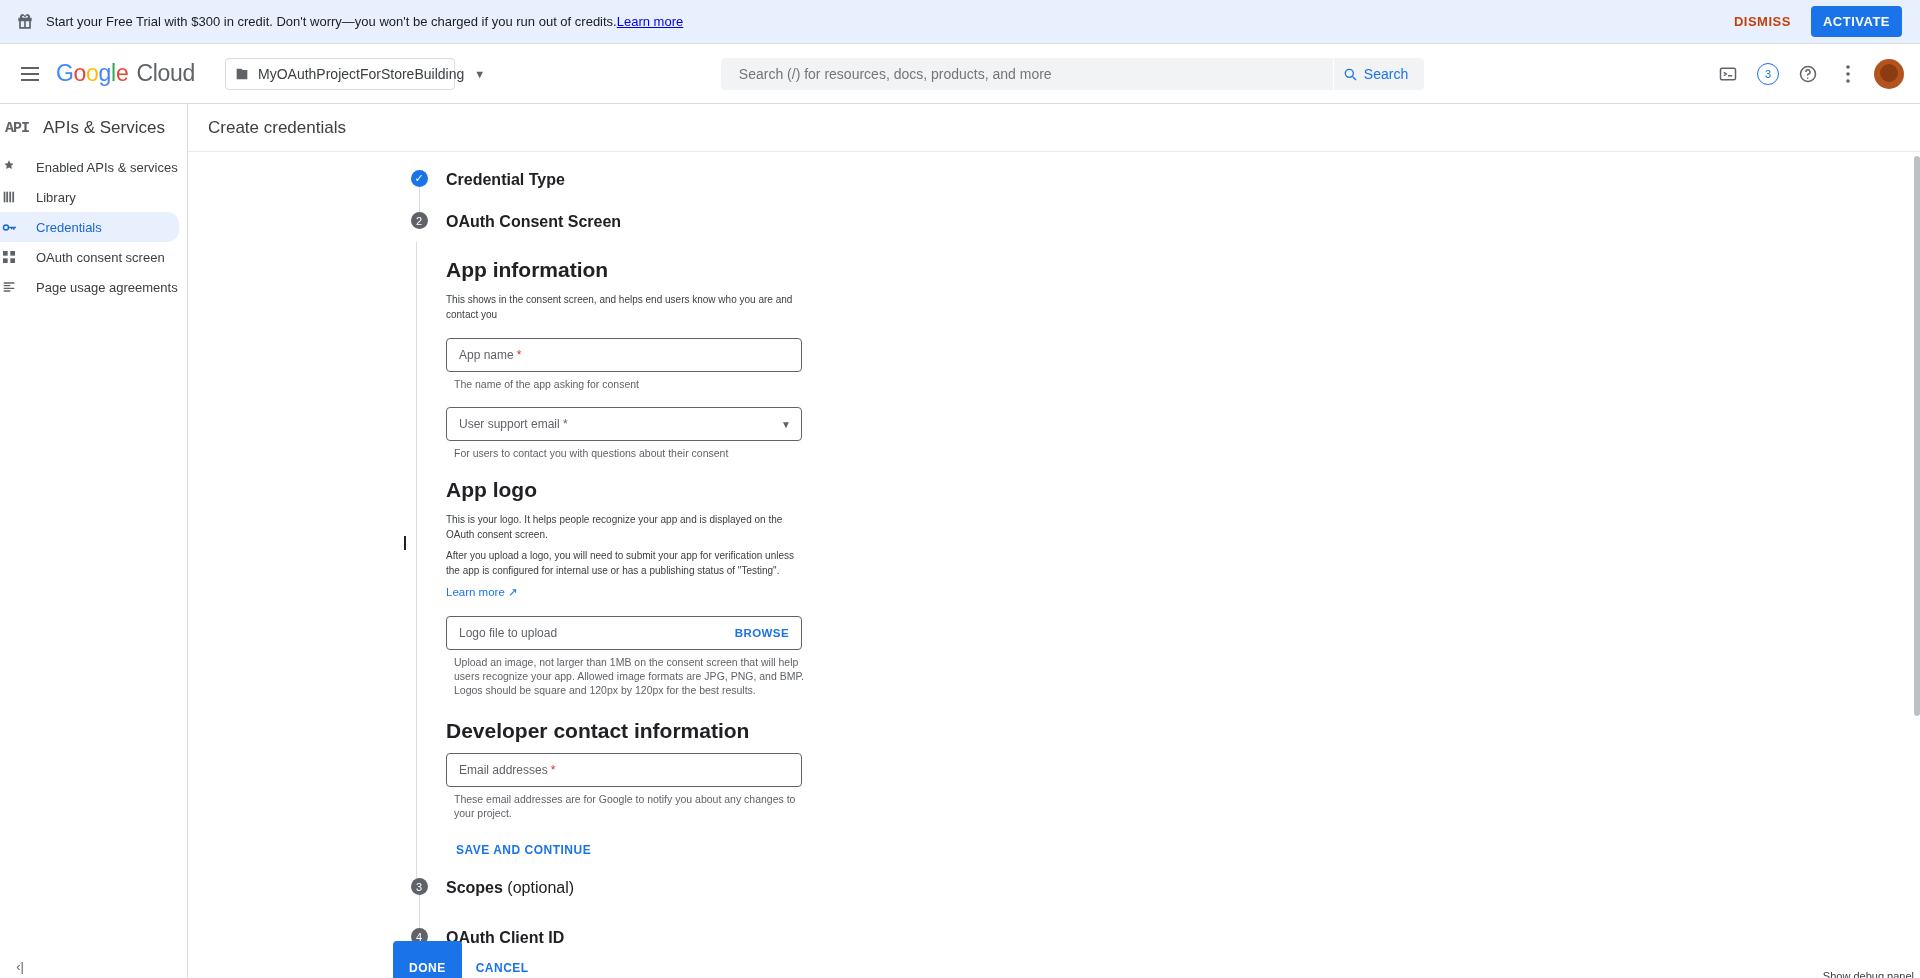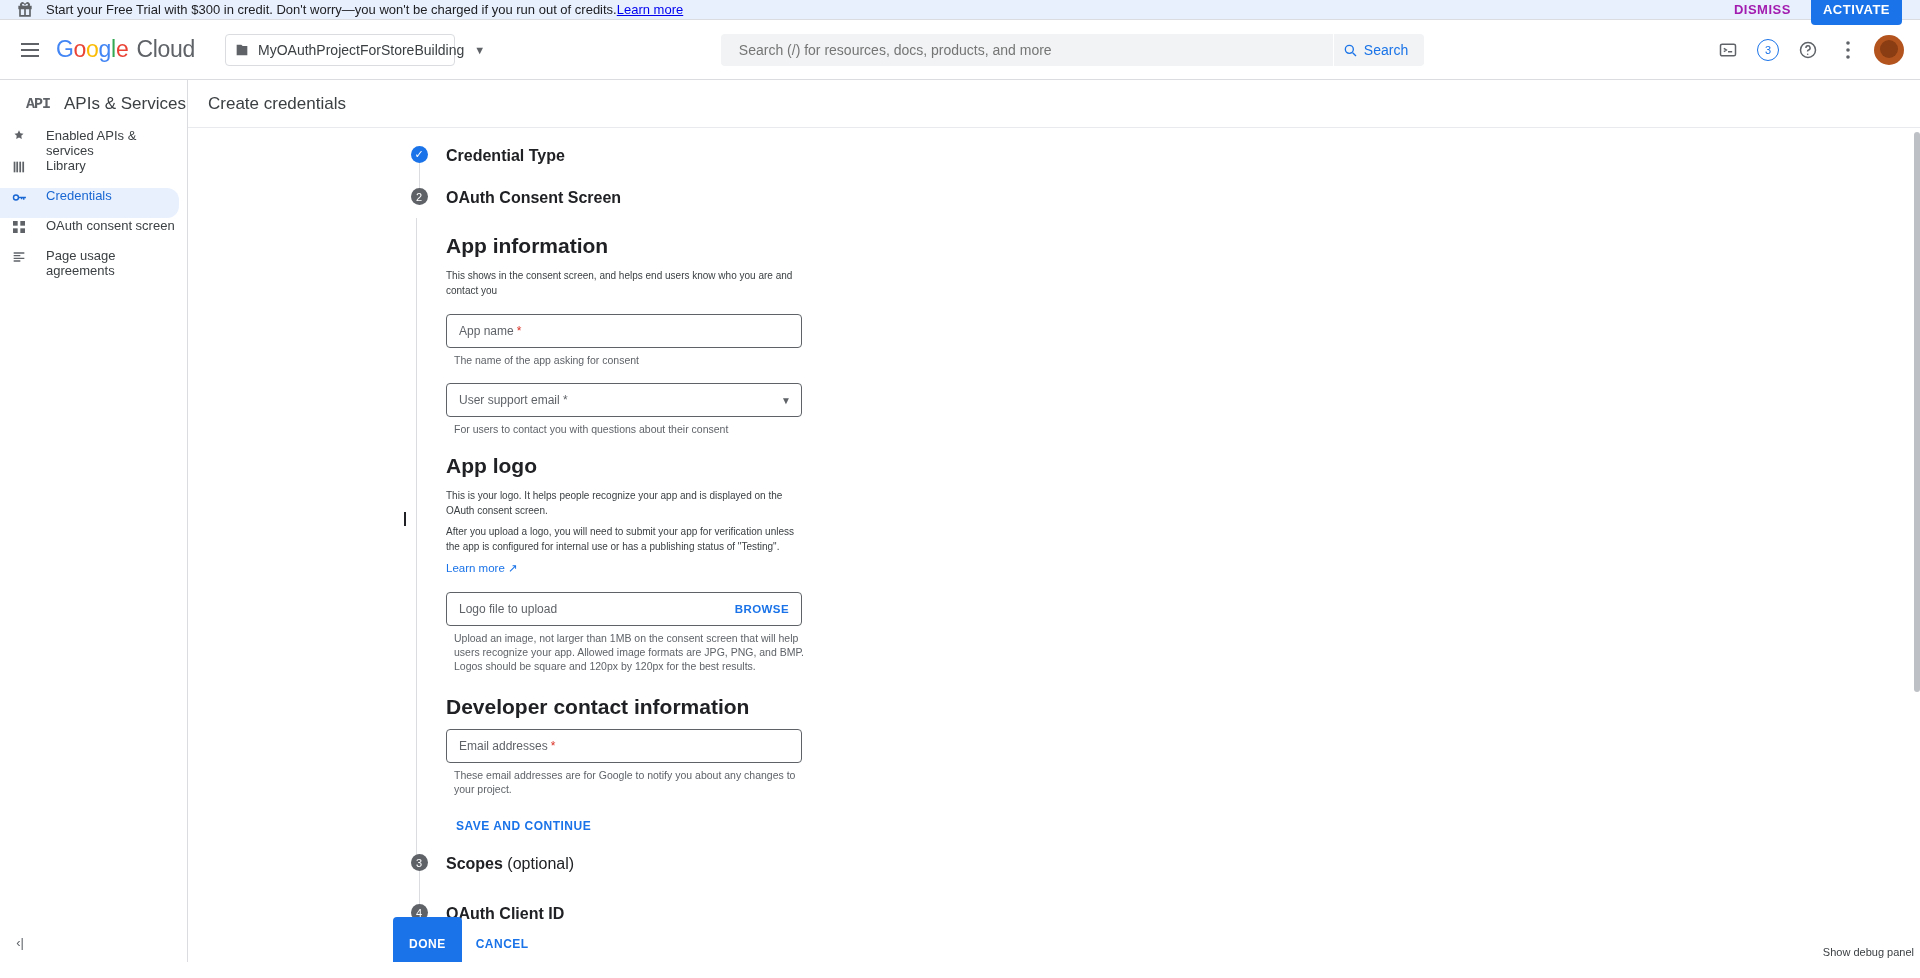--- a/index.html
+++ b/index.html
@@ -5,42 +5,42 @@
   * { box-sizing: border-box; }
   html, body {
     margin: 0; padding: 0;
     width: 1920px; height: 978px;
     overflow: hidden;
     font-family: "Liberation Sans", sans-serif;
     background: #fff;
     color: #202124;
   }
   .banner {
-    height: 20px;
+    height: 44px;
     background: #e8f0fe;
     display: flex;
     align-items: center;
     padding: 0 14px;
     font-size: 13px;
     color: #202124;
     border-bottom: 1px solid #dadce0;
   }
   .banner .gift {
     width: 22px; height: 22px;
     margin-right: 10px;
     display: flex; align-items: center; justify-content: center;
     color: #5f6368;
   }
   .banner-text { flex: 0 0 auto; }
   .banner-spacer { flex: 1 1 auto; }
   .banner-btn {
     font-size: 13px;
     font-weight: bold;
     letter-spacing: .5px;
-    color: #a21caf;
+    color: #c2410c;
     padding: 8px 12px;
     border-radius: 4px;
     cursor: pointer;
     background: none;
     border: none;
   }
   .banner-btn.primary {
     background: #1a73e8;
     color: #fff;
     margin-left: 8px;
@@ -191,38 +191,38 @@
     flex: 0 0 188px;
     border-right: 1px solid #dadce0;
     background: #fff;
     padding-top: 0;
     position: relative;
   }
   .side-title {
     display: flex;
     align-items: center;
     height: 48px;
-    padding-left: 26px;
+    padding-left: 5px;
     font-size: 17px;
     color: #3c4043;
   }
   .side-title .api-glyph {
     font-family: "Liberation Mono", monospace;
     font-size: 15px;
     color: #5f6368;
     letter-spacing: -1px;
     margin-right: 14px;
     font-weight: bold;
   }
   .side-item {
     display: flex;
+    align-items: center;
     height: 30px;
     font-size: 13px;
     color: #3c4043;
-    padding-left: 10px;
     cursor: pointer;
     border-radius: 0 12px 12px 0;
     margin-right: 8px;
   }
   .side-item .sicon {
     width: 18px; height: 18px;
     margin-right: 18px;
     color: #5f6368;
     display: flex; align-items: center; justify-content: center;
     flex: 0 0 18px;

